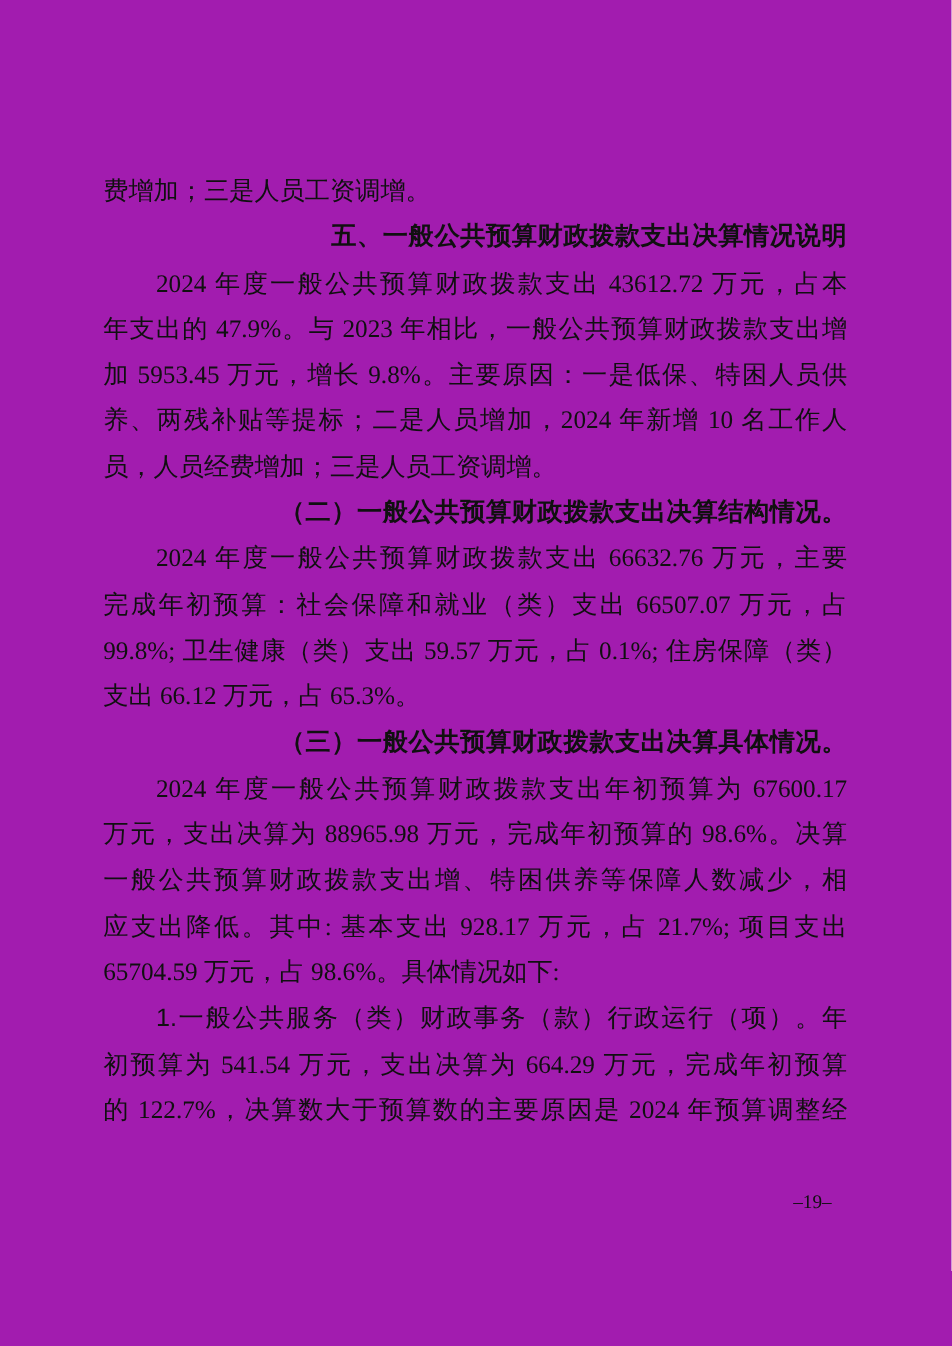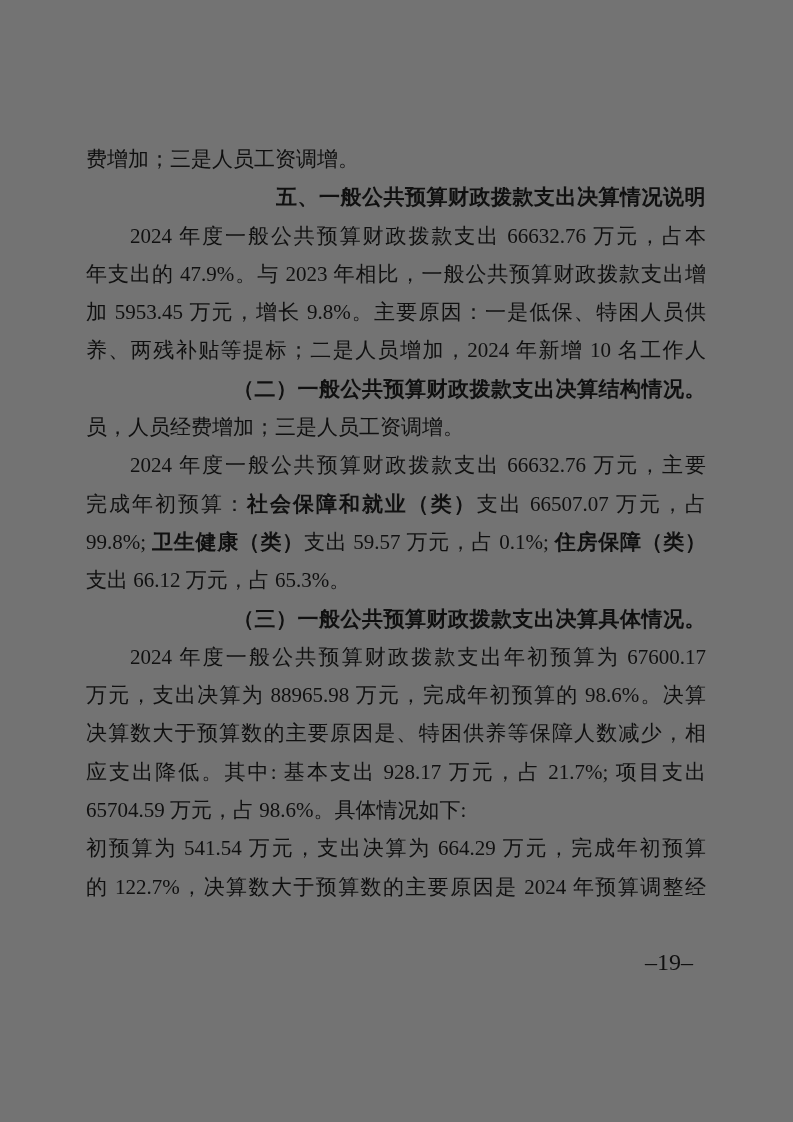--- a/index.html
+++ b/index.html
@@ -1,19 +1,19 @@
 <!DOCTYPE html>
 <html><head>
 <meta charset="utf-8">
 <style>
   html,body{margin:0;padding:0;background:#ffffff;}
   .page{
     position:relative;
     width:793px;height:1122px;
-    background:#737373;
+    background:#a21caf;
     overflow:hidden;
     font-family:"Liberation Serif","DejaVu Serif",serif;
     color:#101010;
   }
   .content{
     position:absolute;
     left:86px;top:140px;width:620px;
   }
   .line{
     height:38.3px;
@@ -23,67 +23,68 @@
     text-align:left;
   }
   .j{ text-align:justify; text-align-last:justify; }
   .ind{ text-indent:44px;text-align:right; }
   .hei{
     font-weight:bold;
     font-family:"Liberation Sans","DejaVu Sans",sans-serif;
     letter-spacing:0.5px;
   }
   .b{
-    font-weight:bold;
+    font-weight:normal;
     font-family:"Liberation Sans","DejaVu Sans",sans-serif;
   }
   .pageno{
     position:absolute;
-    top:950px;right:100px;
-    font-size:24px;
+    top:991px;right:100px;
+    font-size:16px;
     line-height:24px;
     font-family:"Liberation Serif","DejaVu Serif",serif;
     color:#101010;
   }
 </style>
 </head>
 <body>
 
 <div class="page">
   <div class="content">
 
     <div class="line"><span>费增加；三是人员工资调增。</span></div>
 
     <div class="line ind hei"><span>五、一般公共预算财政拨款支出决算情况说明</span></div>
 
 
-    <div class="line ind j"><span>2024 年度一般公共预算财政拨款支出 66632.76 万元，占本</span></div>
+    <div class="line ind j"><span>2024 年度一般公共预算财政拨款支出 43612.72 万元，占本</span></div>
     <div class="line j"><span>年支出的 47.9%。与 2023 年相比，一般公共预算财政拨款支出增</span></div>
     <div class="line j"><span>加 5953.45 万元，增长 9.8%。主要原因：一是低保、特困人员供</span></div>
     <div class="line j"><span>养、两残补贴等提标；二是人员增加，2024 年新增 10 名工作人</span></div>
+    <div class="line"><span>员，人员经费增加；三是人员工资调增。</span></div>
+
     <div class="line ind hei"><span>（二）一般公共预算财政拨款支出决算结构情况。</span></div>
-
-    <div class="line"><span>员，人员经费增加；三是人员工资调增。</span></div>
 
     <div class="line ind j"><span>2024 年度一般公共预算财政拨款支出 66632.76 万元，主要</span></div>
 
     <div class="line j"><span>完成年初预算：</span><span class="b">社会保障和就业（类）</span><span>支出 66507.07 万元，占</span></div>
 
     <div class="line j"><span>99.8%; </span><span class="b">卫生健康（类）</span><span>支出 59.57 万元，占 0.1%; </span><span class="b">住房保障（类）</span></div>
 
     <div class="line"><span>支出 66.12 万元，占 65.3%。</span></div>
 
     <div class="line ind hei"><span>（三）一般公共预算财政拨款支出决算具体情况。</span></div>
 
     <div class="line ind j"><span>2024 年度一般公共预算财政拨款支出年初预算为 67600.17</span></div>
     <div class="line j"><span>万元，支出决算为 88965.98 万元，完成年初预算的 98.6%。决算</span></div>
-    <div class="line j"><span>决算数大于预算数的主要原因是、特困供养等保障人数减少，相</span></div>
+    <div class="line j"><span>一般公共预算财政拨款支出增、特困供养等保障人数减少，相</span></div>
     <div class="line j"><span>应支出降低。其中: 基本支出 928.17 万元，占 21.7%; 项目支出</span></div>
     <div class="line"><span>65704.59 万元，占 98.6%。具体情况如下:</span></div>
 
+    <div class="line ind j"><span class="b">1.一般公共服务（类）财政事务（款）行政运行（项）</span><span>。年</span></div>
 
     <div class="line j"><span>初预算为 541.54 万元，支出决算为 664.29 万元，完成年初预算</span></div>
     <div class="line j"><span>的 122.7%，决算数大于预算数的主要原因是 2024 年预算调整经</span></div>
 
   </div>
 
   <div class="pageno">–19–</div>
 </div>
 
 </body></html>

